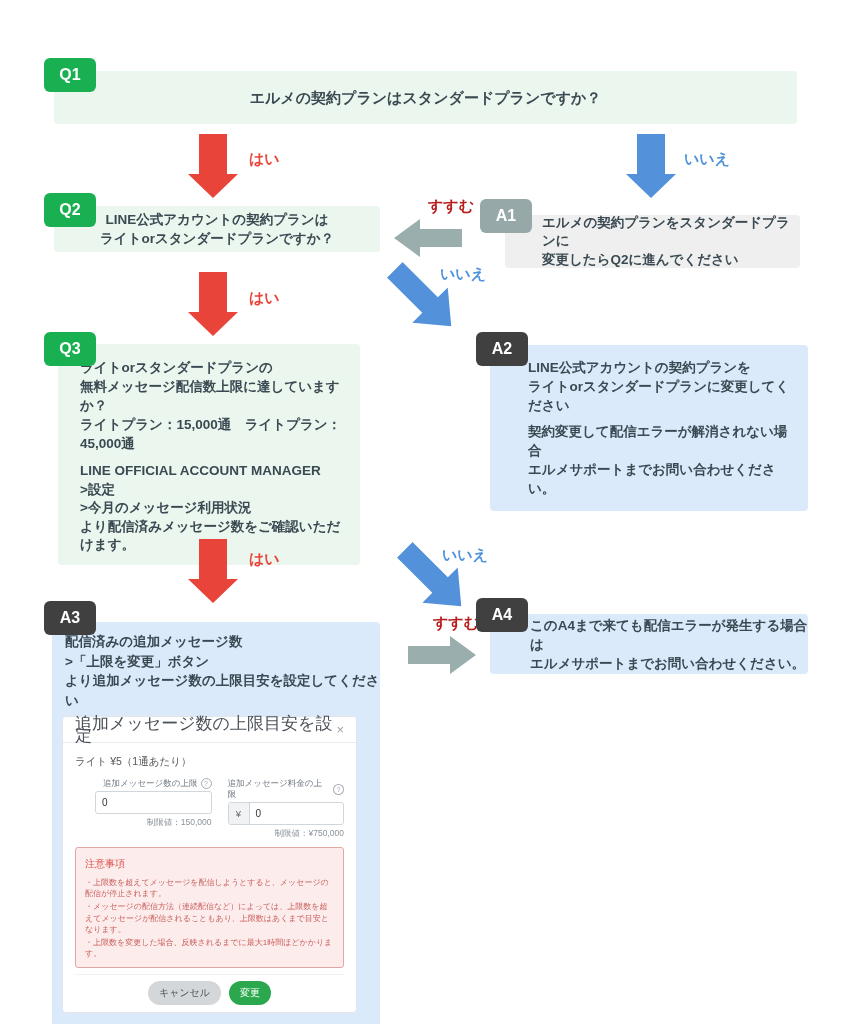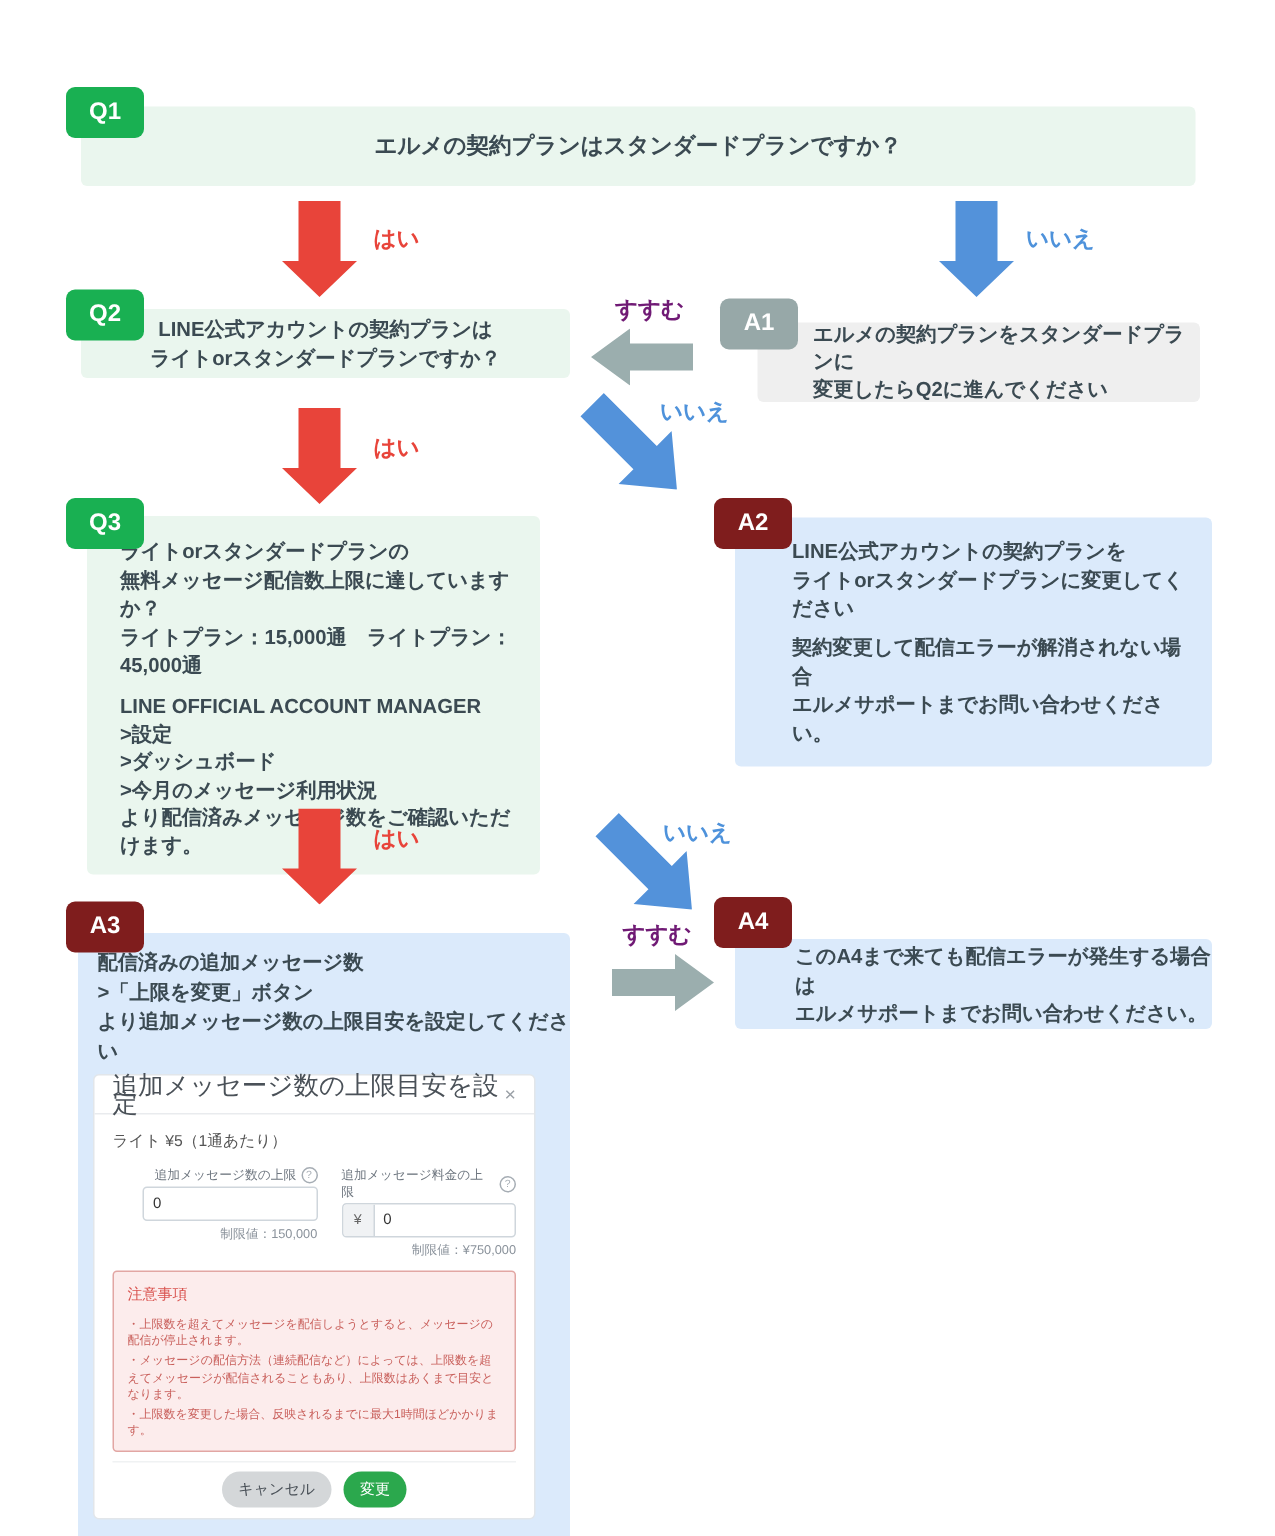--- a/index.html
+++ b/index.html
@@ -4,45 +4,45 @@
 <title>Flowchart</title>
 <style>
   html,body{margin:0;padding:0;background:#fff;}
   body{font-family:"Liberation Sans","DejaVu Sans",sans-serif;color:#3B4A52;}
   .canvas{position:relative;width:850px;height:1024px;background:#fff;overflow:hidden;}
 
   
   .badge{position:absolute;width:52px;height:34px;border-radius:6px;display:flex;align-items:center;justify-content:center;color:#fff;font-size:16px;font-weight:700;z-index:3;}
   .badge.green{background:#19B052;}
   .badge.gray{background:#97A8A8;}
-  .badge.blue{background:#7f1d1d;}
+  .badge.blue{background:#404040;}
 
   
   .box{position:absolute;border-radius:4px;font-weight:700;font-size:13.5px;line-height:19px;z-index:1;}
   .box.lgreen{background:#EAF6EE;}
   .box.lgray{background:#EFEFEF;}
   .box.lblue{background:#DBEAFB;}
 
   .q1box{left:54px;top:71px;width:743px;height:53px;display:flex;align-items:center;justify-content:center;font-size:15px;}
   .q2box{left:54px;top:206px;width:326px;height:46px;display:flex;flex-direction:column;justify-content:center;align-items:center;text-align:left;}
   .q3box{left:58px;top:344px;width:302px;padding:14px 18px 10px 22px;box-sizing:border-box;}
   .q3box .grp2{margin-top:9px;line-height:18.5px;}
   .a1box{left:505px;top:215px;width:295px;height:53px;box-sizing:border-box;display:flex;flex-direction:column;justify-content:center;padding-left:37px;line-height:18.5px;}
   .a2box{left:490px;top:345px;width:318px;box-sizing:border-box;padding:13px 18px 13px 38px;}
   .a2box .p2{margin-top:7px;}
   .a3box{left:52px;top:622px;width:328px;box-sizing:border-box;padding:10px 0 14px 0;}
   .a3box .a3lines{padding-left:13px;line-height:19.5px;}
   .a3box .a3footer{margin:12px 0 0 13px;}
-  .a4box{left:490px;top:614px;width:318px;height:60px;box-sizing:border-box;display:flex;flex-direction:column;justify-content:center;padding-left:40px;margin-top:12px;}
+  .a4box{left:490px;top:614px;width:318px;height:60px;box-sizing:border-box;display:flex;flex-direction:column;justify-content:center;padding-left:40px;}
 
   
   .edge{position:absolute;font-size:15px;font-weight:700;z-index:2;white-space:nowrap;}
   .edge.yes{color:#E8443A;}
   .edge.no{color:#4E92DB;}
-  .edge.go{color:#701a75;}
+  .edge.go{color:#b91c1c;margin-left:18px;}
 
   .arrow{position:absolute;z-index:2;}
   .rot45{transform:rotate(-45deg);}
 
   
   .modal{margin:6px 0 0 10px;width:295px;background:#fff;border:1px solid #E2E6EA;border-radius:4px;box-sizing:border-box;font-weight:400;}
   .mtitlebar{height:25px;display:flex;align-items:center;justify-content:space-between;padding:0 12px;border-bottom:1px solid #E9EBEE;}
   .mtitle{font-size:17px;color:#4A5158;line-height:12px;}
   .mclose{font-size:13px;color:#9AA0A6;cursor:default;line-height:13px;}
   .mbody{padding:5px 12px 7px 12px;}
@@ -113,21 +113,20 @@
   <div class="badge green" style="left:44px;top:332px;">Q3</div>
   <div class="box lgreen q3box">
     <div class="grp1">
       <div>ライトorスタンダードプランの</div>
       <div>無料メッセージ配信数上限に達していますか？</div>
       <div>ライトプラン：15,000通　ライトプラン：45,000通</div>
     </div>
     <div class="grp2">
       <div>LINE OFFICIAL ACCOUNT MANAGER</div>
       <div>&gt;設定</div>
-      <div>&gt;ダッシュボード</div>
       <div>&gt;今月のメッセージ利用状況</div>
       <div>より配信済みメッセージ数をご確認いただけます。</div>
     </div>
   </div>
 
   <div class="badge blue" style="left:476px;top:332px;">A2</div>
   <div class="box lblue a2box">
     <div class="p1">
       <div>LINE公式アカウントの契約プランを</div>
       <div>ライトorスタンダードプランに変更してください</div>

